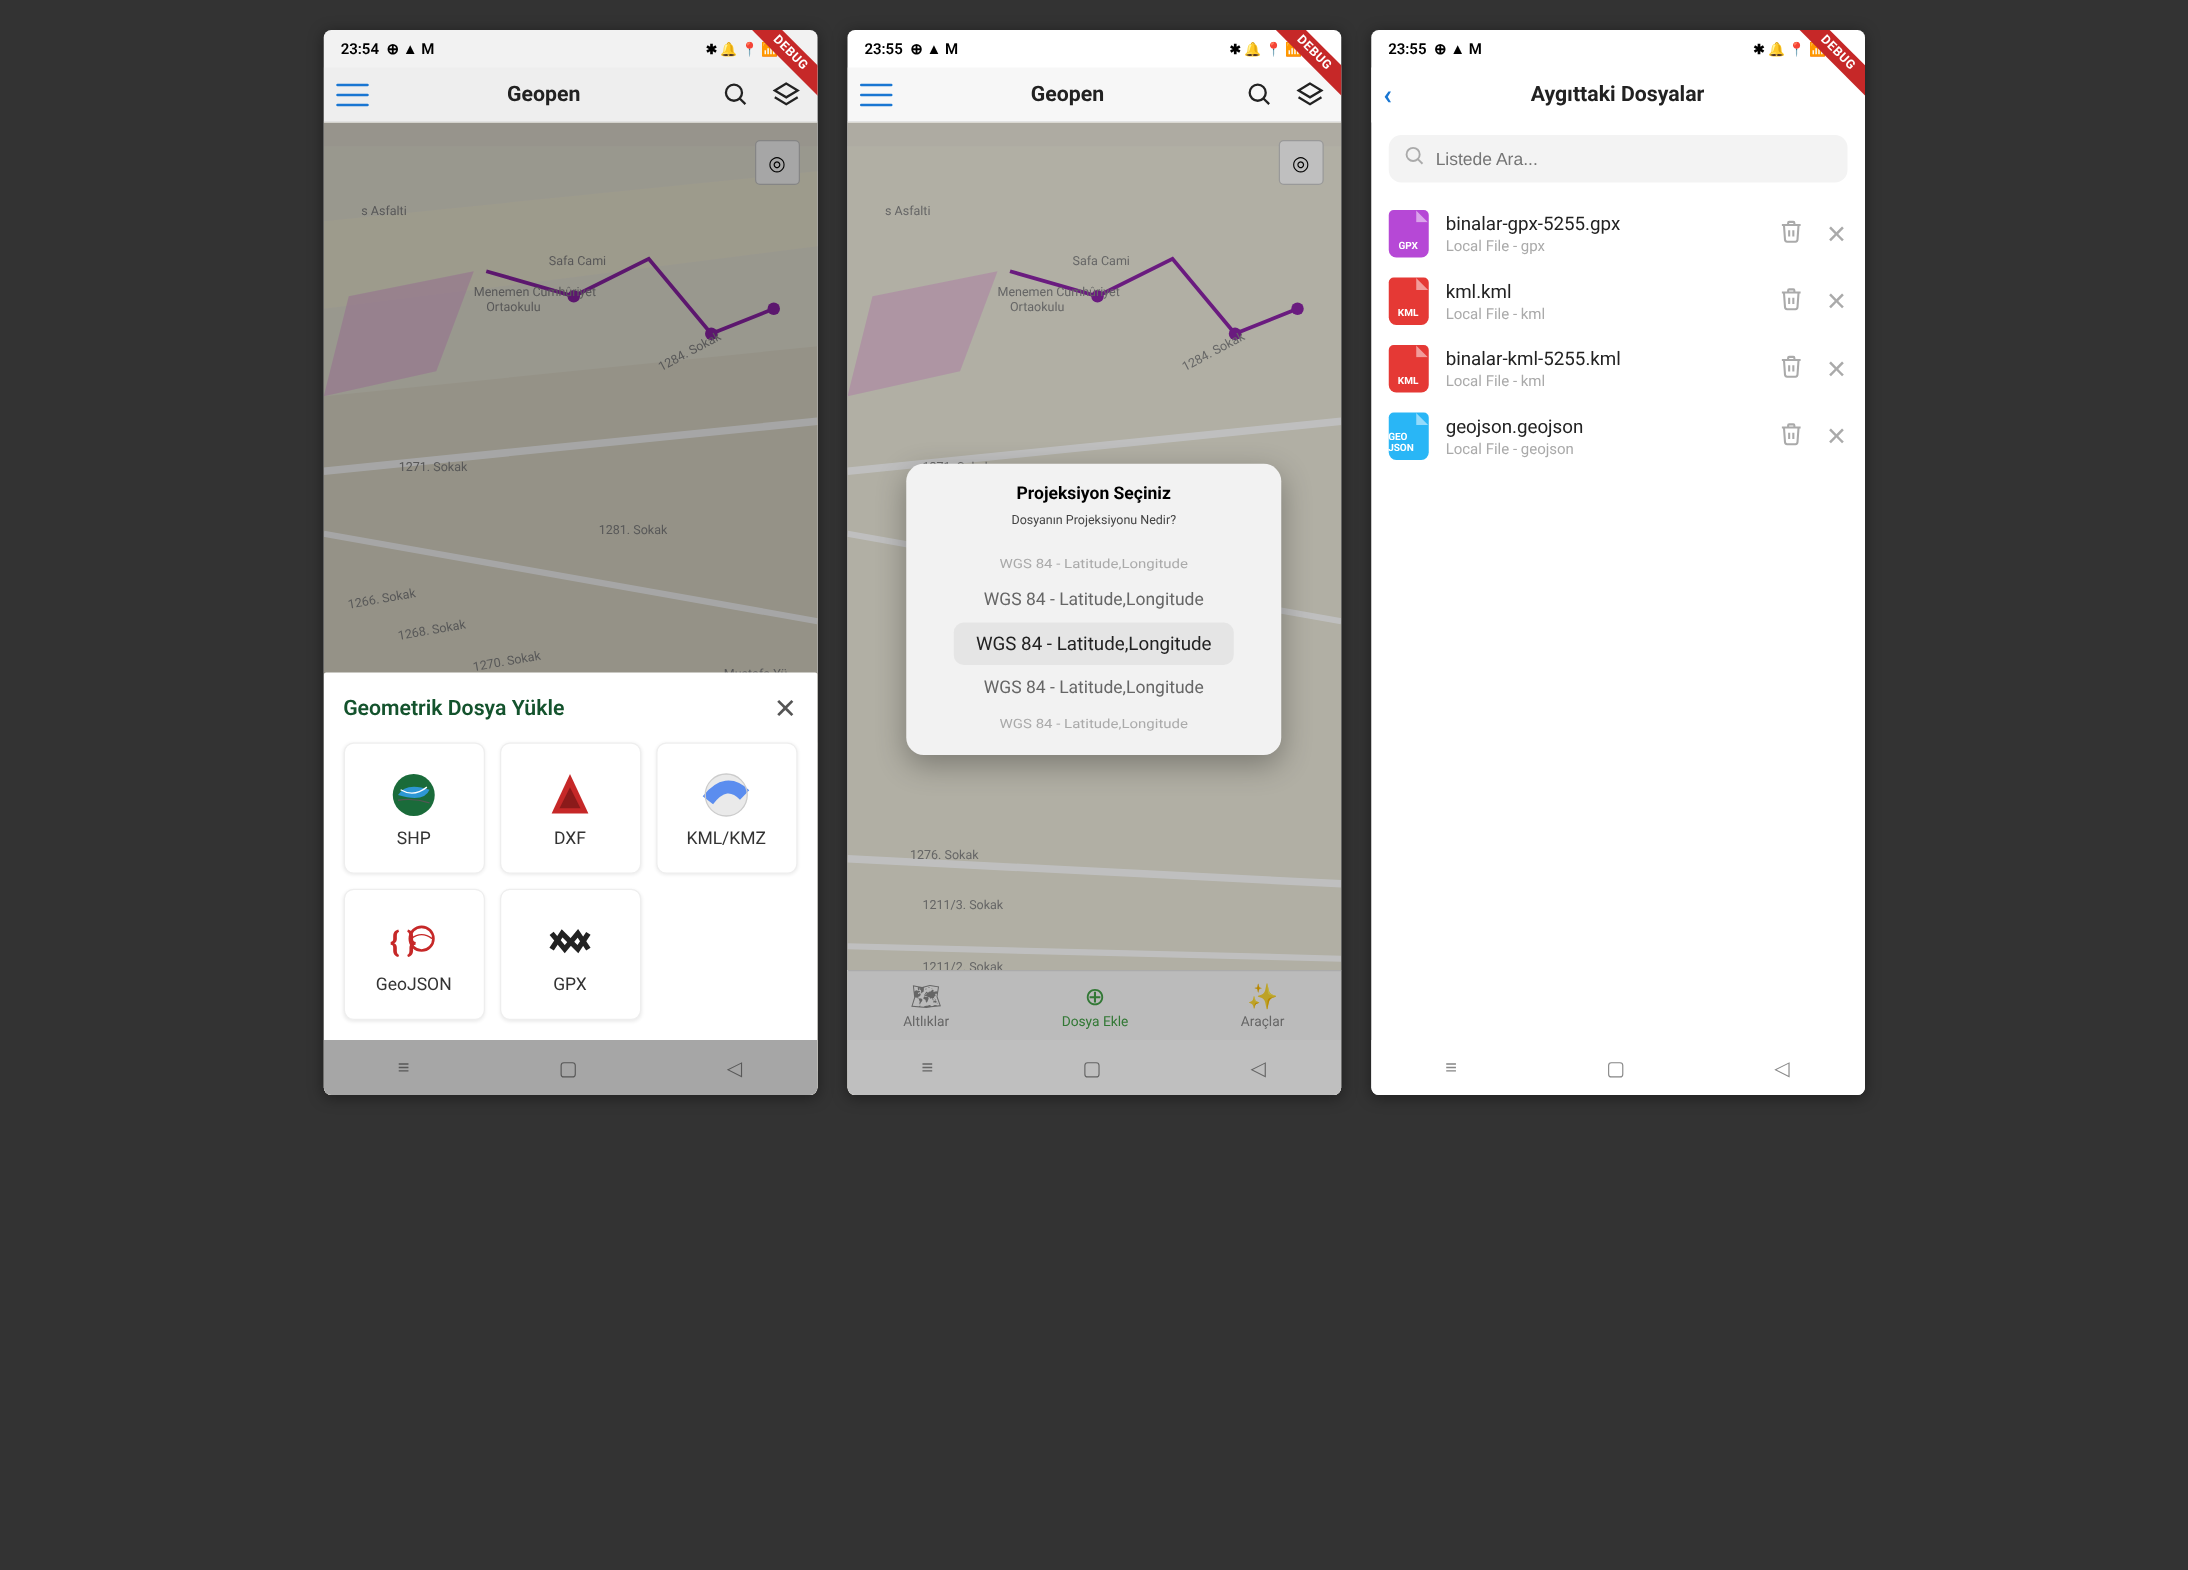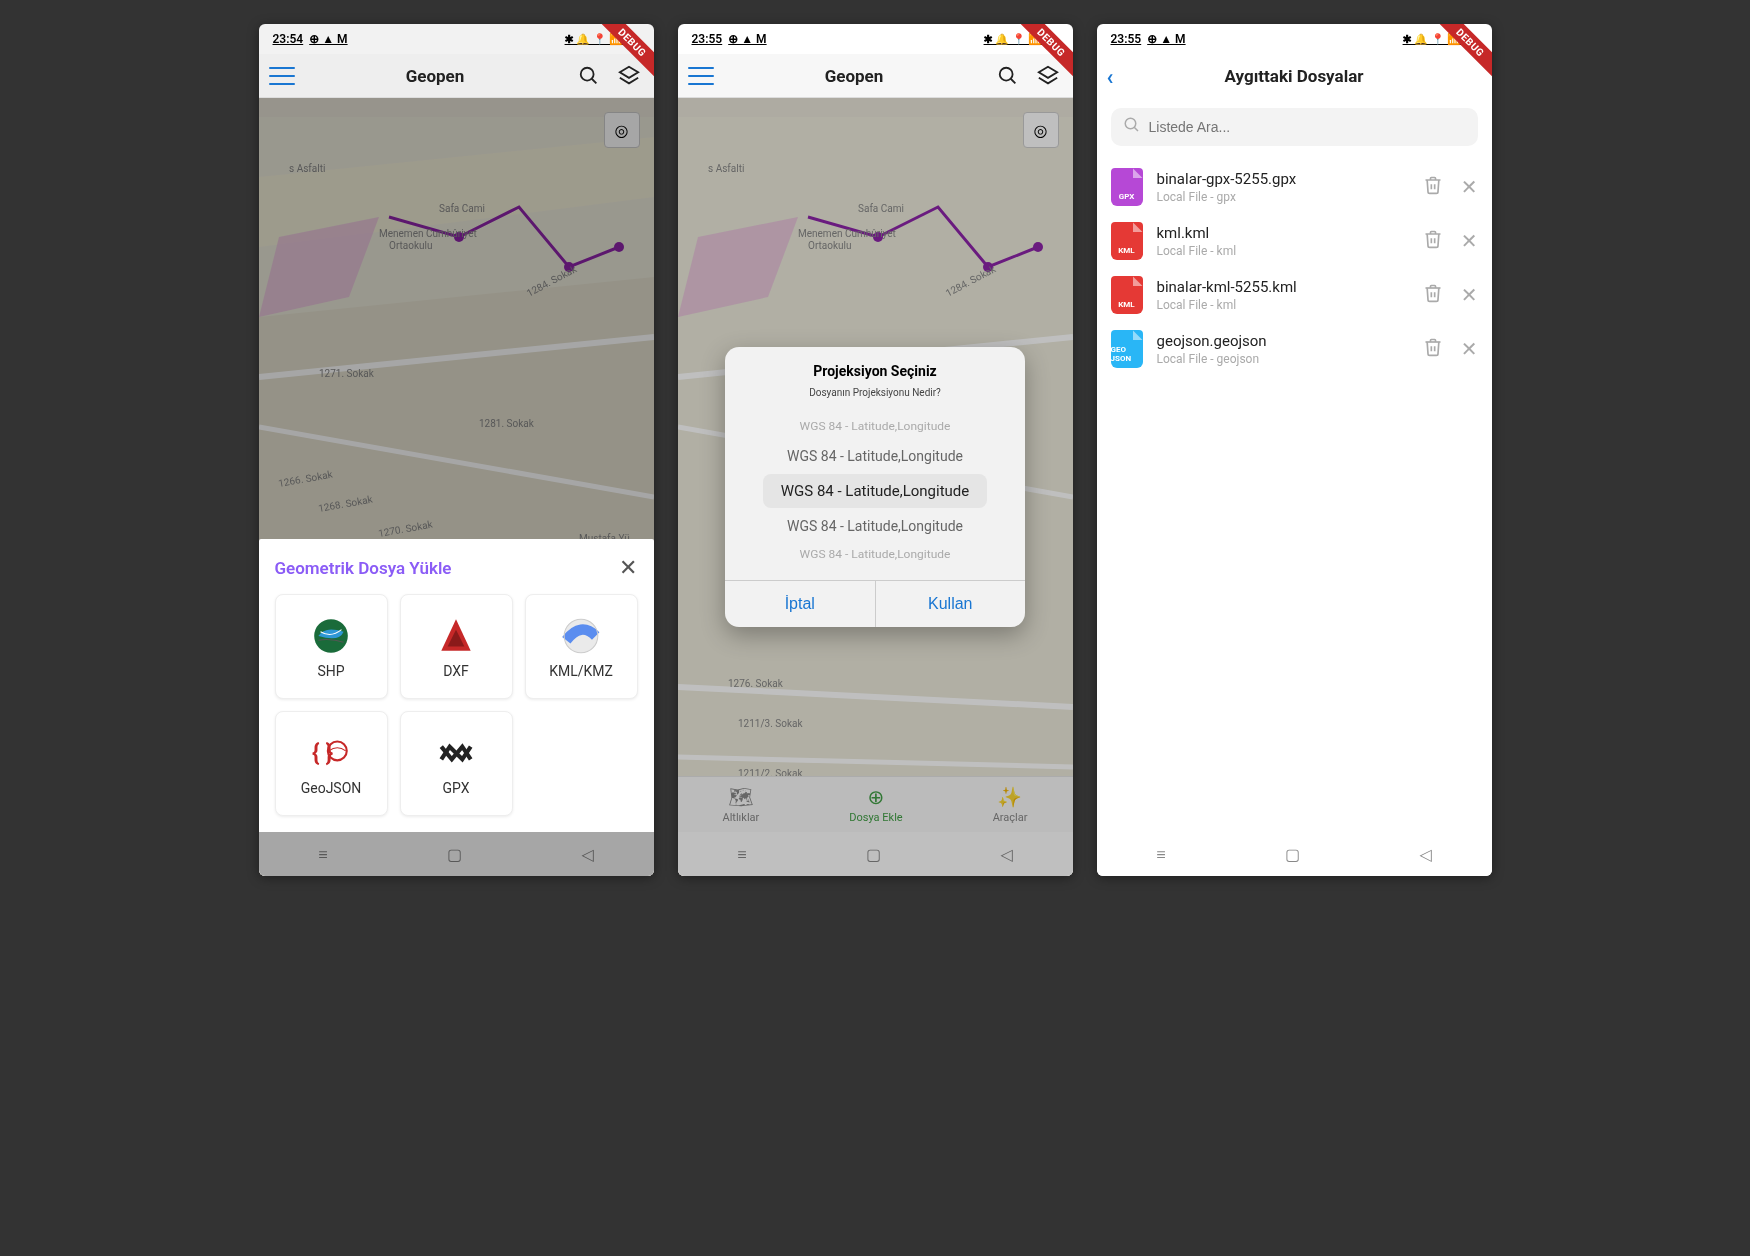--- a/index.html
+++ b/index.html
@@ -41,21 +41,20 @@
   .status-bar {
     height: 30px;
     display: flex;
     align-items: center;
     justify-content: space-between;
     padding: 0 14px;
     font-size: 12px;
     font-weight: 600;
     background: rgba(255,255,255,0);
     z-index: 40;
-    text-decoration: underline;
   }
   .status-left, .status-right { display: flex; align-items: center; gap: 6px; }
   .status-right { font-size: 11px; gap: 4px; }
   
   .app-header {
     height: 44px;
     display: flex;
     align-items: center;
     justify-content: space-between;
     padding: 0 10px;
@@ -95,21 +94,21 @@
   .mapbox-logo { position:absolute; bottom: 16px; left: 12px; font-size:12px; color:#888; font-weight:600;}
   
   .dim { position:absolute; inset:0; background: rgba(0,0,0,0.35); z-index: 10;}
   
   .sheet {
     position: absolute; bottom: 44px; left:0; right:0;
     background: #fff; z-index: 20; padding: 16px;
     border-top-left-radius: 2px; border-top-right-radius: 2px;
   }
   .sheet-header { display:flex; justify-content:space-between; align-items:center; margin-bottom: 14px;}
-  .sheet-title { font-size: 17px; font-weight: 600; color:#8b5cf6;}
+  .sheet-title { font-size: 17px; font-weight: 600; color:#14532d;}
   .sheet-close { font-size: 22px; color:#555; }
   .sheet-grid { display:grid; grid-template-columns: repeat(3,1fr); gap: 12px;}
   .sheet-card {
     background:#fff; border:1px solid #eee; border-radius:8px;
     height:105px; display:flex; flex-direction:column; align-items:center; justify-content:center;
     gap:6px; box-shadow: 0 1px 3px rgba(0,0,0,0.08);
   }
   .sheet-card .ic { width:42px; height:42px; display:flex; align-items:center; justify-content:center;}
   .sheet-card .lbl { font-size:14px; color:#333; }
   
@@ -372,24 +371,20 @@
       <div class="picker">
         <div class="picker-title">Projeksiyon Seçiniz</div>
         <div class="picker-sub">Dosyanın Projeksiyonu Nedir?</div>
         <div class="picker-wheel">
           <div class="picker-opt far">WGS 84 - Latitude,Longitude</div>
           <div class="picker-opt">WGS 84 - Latitude,Longitude</div>
           <div class="picker-opt sel">WGS 84 - Latitude,Longitude</div>
           <div class="picker-opt">WGS 84 - Latitude,Longitude</div>
           <div class="picker-opt far">WGS 84 - Latitude,Longitude</div>
         </div>
-        <div class="picker-actions">
-          <button>İptal</button>
-          <button>Kullan</button>
-        </div>
       </div>
     </div>
   </div>
 
   <div class="bottom-nav">
     <div class="nav-item">
       <span class="ni">🗺</span>
       <span>Altlıklar</span>
     </div>
     <div class="nav-item active">

